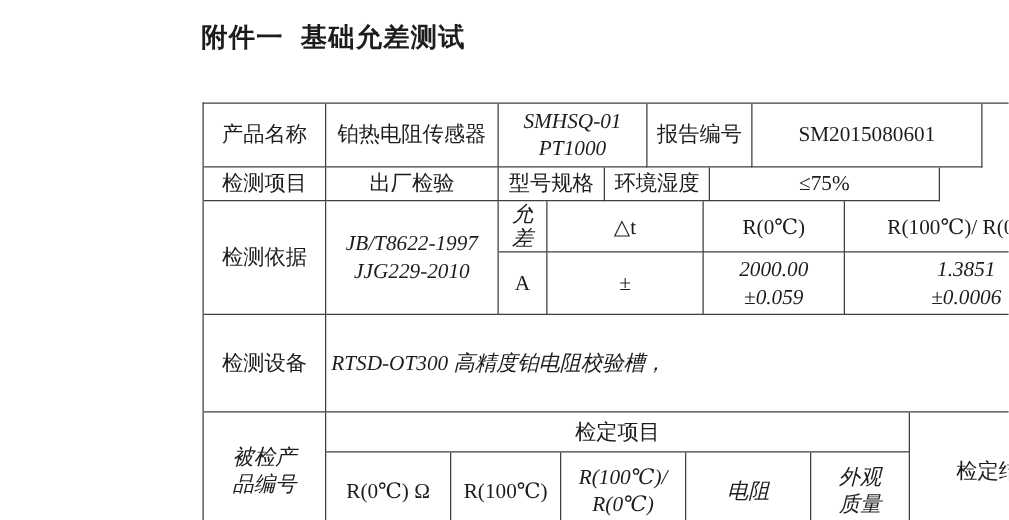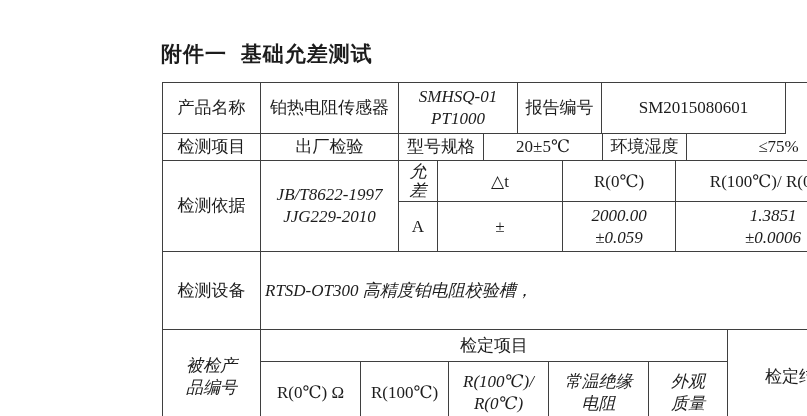--- a/index.html
+++ b/index.html
@@ -10,21 +10,21 @@
   html,body{margin:0;padding:0;background:#fff;}
   .screen{
     position:relative;
     width:807px;height:416px;
     background:var(--paper);
     overflow:hidden;
     font-family:"Liberation Serif","DejaVu Serif",serif;
     color:var(--ink);
   }
   .doc-title{
-    position:absolute;left:161px;top:40px;
+    position:absolute;left:161px;top:16px;
     font-family:"Liberation Sans","DejaVu Sans",sans-serif;
     font-weight:bold;font-size:21px;letter-spacing:1px;
     white-space:pre;
   }
   .tbl{
     position:absolute;left:162px;top:82px;
     width:709px;
     border-left:1px solid var(--bc);
     border-top:1px solid var(--bc);
     font-size:17px;
@@ -77,21 +77,20 @@
         </div>
       </div>
       <div class="c wA5 h51">报告编号</div>
       <div class="c wA6 h51">SM2015080601</div>
     </div>
 
     <div class="tr">
       <div class="c wA1 h27">检测项目</div>
       <div class="c wA2 h27">出厂检验</div>
       <div class="c wA3 h27">型号规格</div>
-      <div class="c wA4 h27">20±5℃</div>
       <div class="c wA5 h27">环境湿度</div>
       <div class="c wA6 h27">≤75%</div>
     </div>
 
     <div class="tr">
       <div class="c wA1 h91">检测依据</div>
       <div class="c wA2 h91">
         <div class="stack">
           <span>JB/T8622-1997</span>
           <span>JJG229-2010</span>
@@ -158,21 +157,20 @@
           <div class="c wC1 h62">R(0℃)  Ω</div>
           <div class="c wC2 h62">R(100℃)</div>
           <div class="c wC3 h62">
             <div class="stack">
               <span>R(100℃)/</span>
               <span>R(0℃)</span>
             </div>
           </div>
           <div class="c wC4 h62">
             <div class="stack">
-              <span>常温绝缘</span>
               <span>电阻</span>
             </div>
           </div>
           <div class="c wC5 h62">
             <div class="stack">
               <span>外观</span>
               <span>质量</span>
             </div>
           </div>
         </div>

